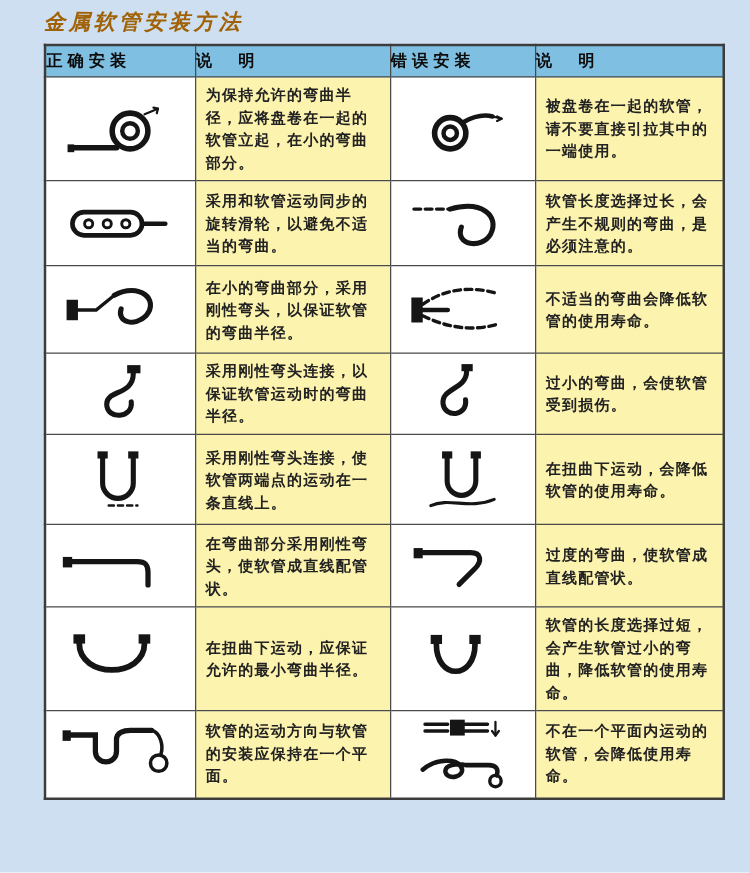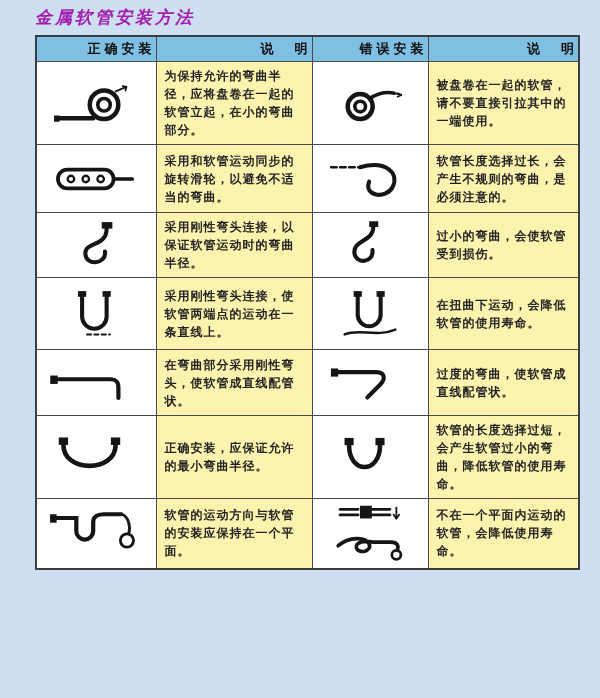--- a/index.html
+++ b/index.html
@@ -10,21 +10,21 @@
     color:#1a1a1a;
     overflow:hidden;
   }
   .page-title{
     margin:6px 0 6px 35px;
     font-family:"Liberation Serif", serif;
     font-style:italic;
     font-weight:bold;
     font-size:17px;
     letter-spacing:3px;
-    color:#a21caf;
+    color:#a16207;
   }
   table.install-table{
     border-collapse:collapse;
     table-layout:fixed;
     margin-left:35px;
     width:543px;
     background:#fff;
     border:2px solid #3c3c3c;
   }
   .install-table th, .install-table td{
@@ -32,21 +32,21 @@
     padding:0;
     vertical-align:middle;
   }
   .install-table th{
     background:#7fbfe2;
     height:24px;
     font-size:13px;
     font-weight:bold;
     letter-spacing:4px;
     color:#0c0c0c;
-    text-align:right;
+    text-align:left;
   }
   .col-img{width:120px;}
   .col-desc1{width:156px;}
   .col-img2{width:116px;}
   .col-desc2{width:151px;}
   td.img-cell{background:#ffffff;text-align:center;}
   td.desc-cell{background:#fcf3ae;}
   td.desc-cell .txt{
     padding:5px 8px;
     font-size:12px;
@@ -130,20 +130,43 @@
         <svg class="illu" width="100" height="56" viewBox="0 0 110 62" fill="none" stroke="#151515" stroke-linecap="round">
           <path d="M12 18 H44" stroke-width="3" stroke-dasharray="6 4"></path>
           <path d="M44 18 C72 10 88 24 80 40 C72 54 48 50 54 34" stroke-width="4.5"></path>
         </svg>
       </td>
       <td class="desc-cell">
         <div class="txt">软管长度选择过长，会产生不规则的弯曲，是必须注意的。</div>
       </td>
     </tr>
 
+    <tr class="rh4">
+      <td class="img-cell">
+        <svg class="illu" width="100" height="60" viewBox="0 0 110 66" fill="none" stroke="#151515" stroke-linecap="round">
+          <rect x="8" y="24" width="10" height="18" fill="#151515" stroke="none"></rect>
+          <path d="M18 33 H34 L50 20" stroke-width="3"></path>
+          <path d="M50 20 C72 8 90 24 78 38 C68 48 52 44 56 32" stroke-width="4.5"></path>
+        </svg>
+      </td>
+      <td class="desc-cell">
+        <div class="txt">在小的弯曲部分，采用刚性弯头，以保证软管的弯曲半径。</div>
+      </td>
+      <td class="img-cell">
+        <svg class="illu" width="100" height="60" viewBox="0 0 110 66" fill="none" stroke="#151515" stroke-linecap="round">
+          <rect x="10" y="22" width="10" height="22" fill="#151515" stroke="none"></rect>
+          <path d="M20 28 C40 14 62 12 84 18" stroke-width="3" stroke-dasharray="6 4"></path>
+          <path d="M20 38 C40 48 62 52 84 46" stroke-width="3" stroke-dasharray="6 4"></path>
+          <path d="M20 33 h22" stroke-width="4"></path>
+        </svg>
+      </td>
+      <td class="desc-cell">
+        <div class="txt">不适当的弯曲会降低软管的使用寿命。</div>
+      </td>
+    </tr>
 
     <tr class="rh5">
       <td class="img-cell">
         <svg class="illu" width="90" height="58" viewBox="0 0 110 64" fill="none" stroke="#151515" stroke-linecap="round">
           <rect x="62" y="4" width="13" height="8" fill="#151515" stroke="none"></rect>
           <path d="M68 12 C68 34 42 28 42 42 C42 58 68 56 66 40" stroke-width="5"></path>
         </svg>
       </td>
       <td class="desc-cell">
         <div class="txt">采用刚性弯头连接，以保证软管运动时的弯曲半径。</div>
@@ -207,21 +230,21 @@
 
     <tr class="rh8">
       <td class="img-cell">
         <svg class="illu" width="104" height="54" viewBox="0 0 110 58" fill="none" stroke="#151515" stroke-linecap="round">
           <rect x="15" y="8" width="10" height="8" fill="#151515" stroke="none"></rect>
           <rect x="71" y="8" width="10" height="8" fill="#151515" stroke="none"></rect>
           <path d="M20 16 C20 46 76 46 76 16" stroke-width="5"></path>
         </svg>
       </td>
       <td class="desc-cell">
-        <div class="txt">正确安装，应保证允许的最小弯曲半径。</div>
+        <div class="txt">在扭曲下运动，应保证允许的最小弯曲半径。</div>
       </td>
       <td class="img-cell">
         <svg class="illu" width="100" height="54" viewBox="0 0 110 58" fill="none" stroke="#151515" stroke-linecap="round">
           <rect x="27" y="8" width="10" height="8" fill="#151515" stroke="none"></rect>
           <rect x="61" y="8" width="10" height="8" fill="#151515" stroke="none"></rect>
           <path d="M32 16 C32 48 66 48 66 16" stroke-width="5"></path>
         </svg>
       </td>
       <td class="desc-cell">
         <div class="txt">软管的长度选择过短，会产生软管过小的弯曲，降低软管的使用寿命。</div>

